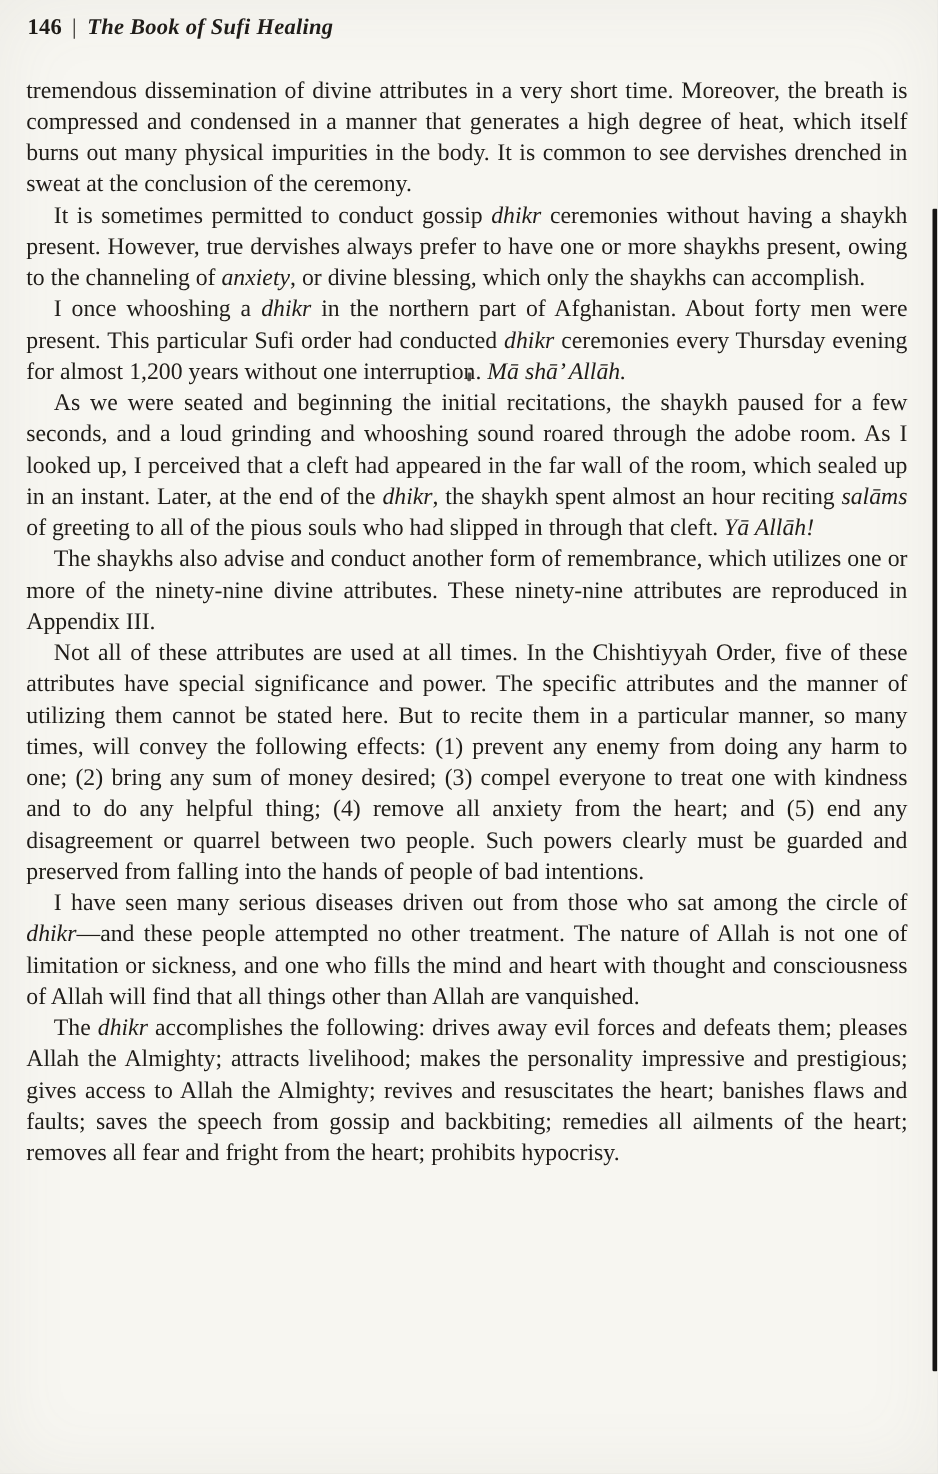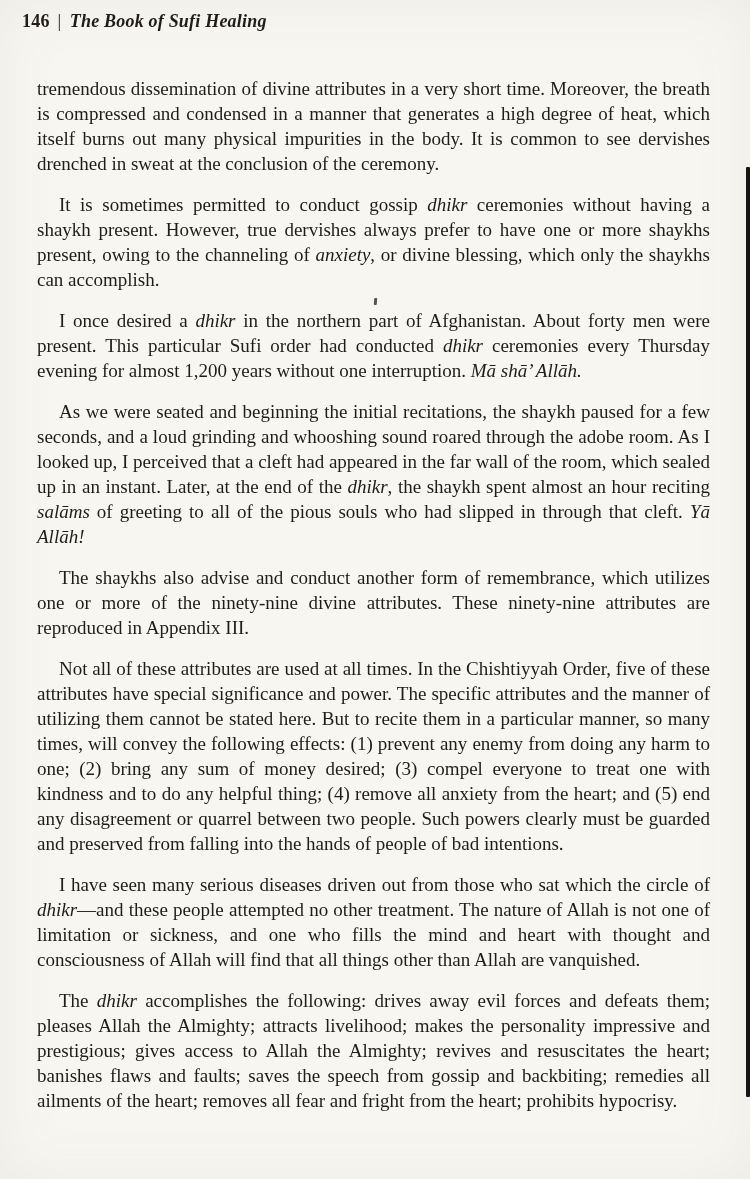--- a/index.html
+++ b/index.html
@@ -42,21 +42,21 @@
     position: absolute;
     top: 60px;
     left: 21px;
     width: 705px;
     font-size: 19px;
     line-height: 25px;
     text-align: justify;
     text-justify: inter-word;
   }
   .para {
-    margin: 16px;
+    margin: 0;
     padding: 0;
   }
   .para.indent {
     text-indent: 22px;
   }
   .para i {
     font-style: italic;
   }
   .edge-line {
     position: absolute;
@@ -83,23 +83,23 @@
 <body>
 
 <div class="page">
   <header class="running-header">
     <span class="pagenum">146</span><span class="sep">|</span><span class="title">The Book of Sufi Healing</span>
   </header>
 
   <main class="page-body">
       <p class="para"><span>tremendous dissemination of divine attributes in a very short time. Moreover, the breath is compressed and condensed in a manner that generates a high degree of heat, which itself burns out many physical impurities in the body. It is common to see dervishes drenched in sweat at the conclusion of the ceremony.</span></p>
       <p class="para indent"><span>It is sometimes permitted to conduct gossip </span><i>dhikr</i><span> ceremonies without having a shaykh present. However, true dervishes always prefer to have one or more shaykhs present, owing to the channeling of </span><i>anxiety</i><span>, or divine blessing, which only the shaykhs can accomplish.</span></p>
-      <p class="para indent"><span>I once desired a </span><i>dhikr</i><span> in the northern part of Afghanistan. About forty men were present. This particular Sufi order had conducted </span><i>dhikr</i><span> ceremonies every Thursday evening for almost 1,200 years without one interruption. </span><i>Mā shā’ Allāh.</i></p>
+      <p class="para indent"><span>I once whooshing a </span><i>dhikr</i><span> in the northern part of Afghanistan. About forty men were present. This particular Sufi order had conducted </span><i>dhikr</i><span> ceremonies every Thursday evening for almost 1,200 years without one interruption. </span><i>Mā shā’ Allāh.</i></p>
       <p class="para indent"><span>As we were seated and beginning the initial recitations, the shaykh paused for a few seconds, and a loud grinding and whooshing sound roared through the adobe room. As I looked up, I perceived that a cleft had appeared in the far wall of the room, which sealed up in an instant. Later, at the end of the </span><i>dhikr</i><span>, the shaykh spent almost an hour reciting </span><i>salāms</i><span> of greeting to all of the pious souls who had slipped in through that cleft. </span><i>Yā Allāh!</i></p>
       <p class="para indent"><span>The shaykhs also advise and conduct another form of remembrance, which utilizes one or more of the ninety-nine divine attributes. These ninety-nine attributes are reproduced in Appendix III.</span></p>
       <p class="para indent"><span>Not all of these attributes are used at all times. In the Chishtiyyah Order, five of these attributes have special significance and power. The specific attributes and the manner of utilizing them cannot be stated here. But to recite them in a particular manner, so many times, will convey the following effects: (1) prevent any enemy from doing any harm to one; (2) bring any sum of money desired; (3) compel everyone to treat one with kindness and to do any helpful thing; (4) remove all anxiety from the heart; and (5) end any disagreement or quarrel between two people. Such powers clearly must be guarded and preserved from falling into the hands of people of bad intentions.</span></p>
-      <p class="para indent"><span>I have seen many serious diseases driven out from those who sat which the circle of </span><i>dhikr</i><span>—and these people attempted no other treatment. The nature of Allah is not one of limitation or sickness, and one who fills the mind and heart with thought and consciousness of Allah will find that all things other than Allah are vanquished.</span></p>
+      <p class="para indent"><span>I have seen many serious diseases driven out from those who sat among the circle of </span><i>dhikr</i><span>—and these people attempted no other treatment. The nature of Allah is not one of limitation or sickness, and one who fills the mind and heart with thought and consciousness of Allah will find that all things other than Allah are vanquished.</span></p>
       <p class="para indent"><span>The </span><i>dhikr</i><span> accomplishes the following: drives away evil forces and defeats them; pleases Allah the Almighty; attracts livelihood; makes the personality impressive and prestigious; gives access to Allah the Almighty; revives and resuscitates the heart; banishes flaws and faults; saves the speech from gossip and backbiting; remedies all ailments of the heart; removes all fear and fright from the heart; prohibits hypocrisy.</span></p>
     </main>
 
   <div class="edge-line"></div>
   <div class="ink-speck"></div>
 </div>
 
 </body></html>

